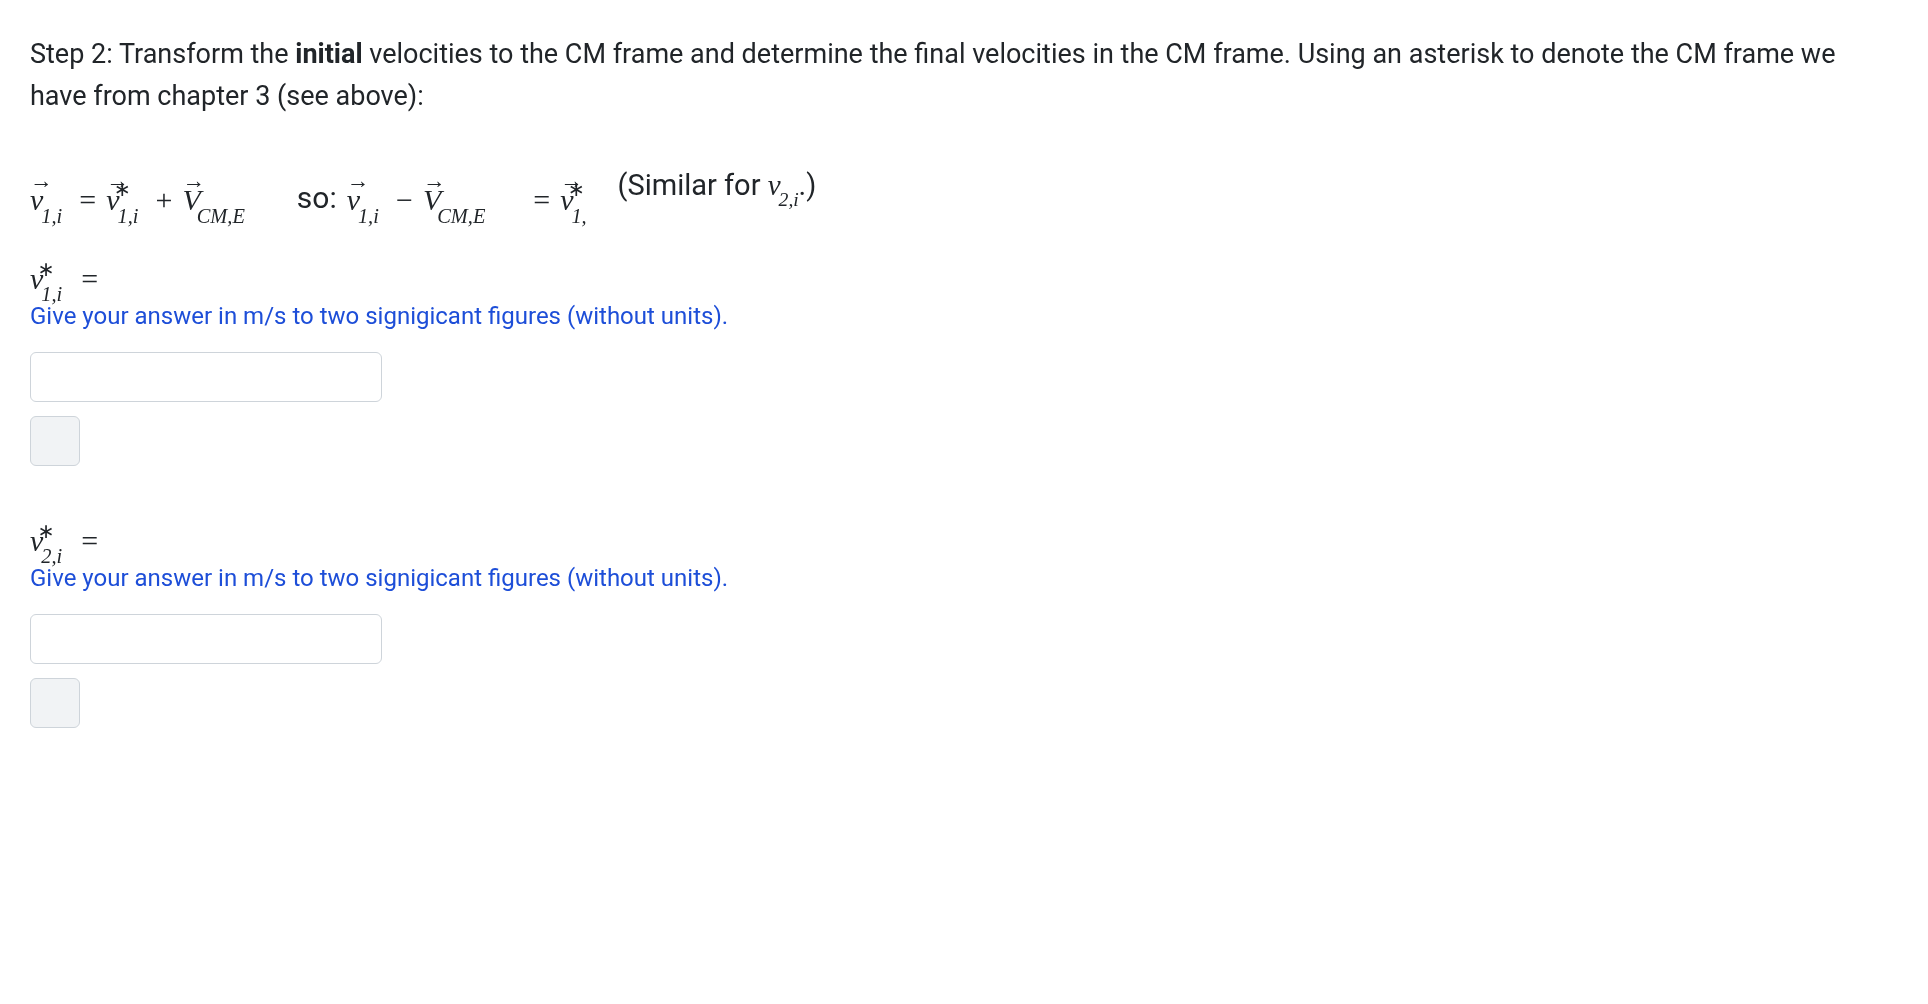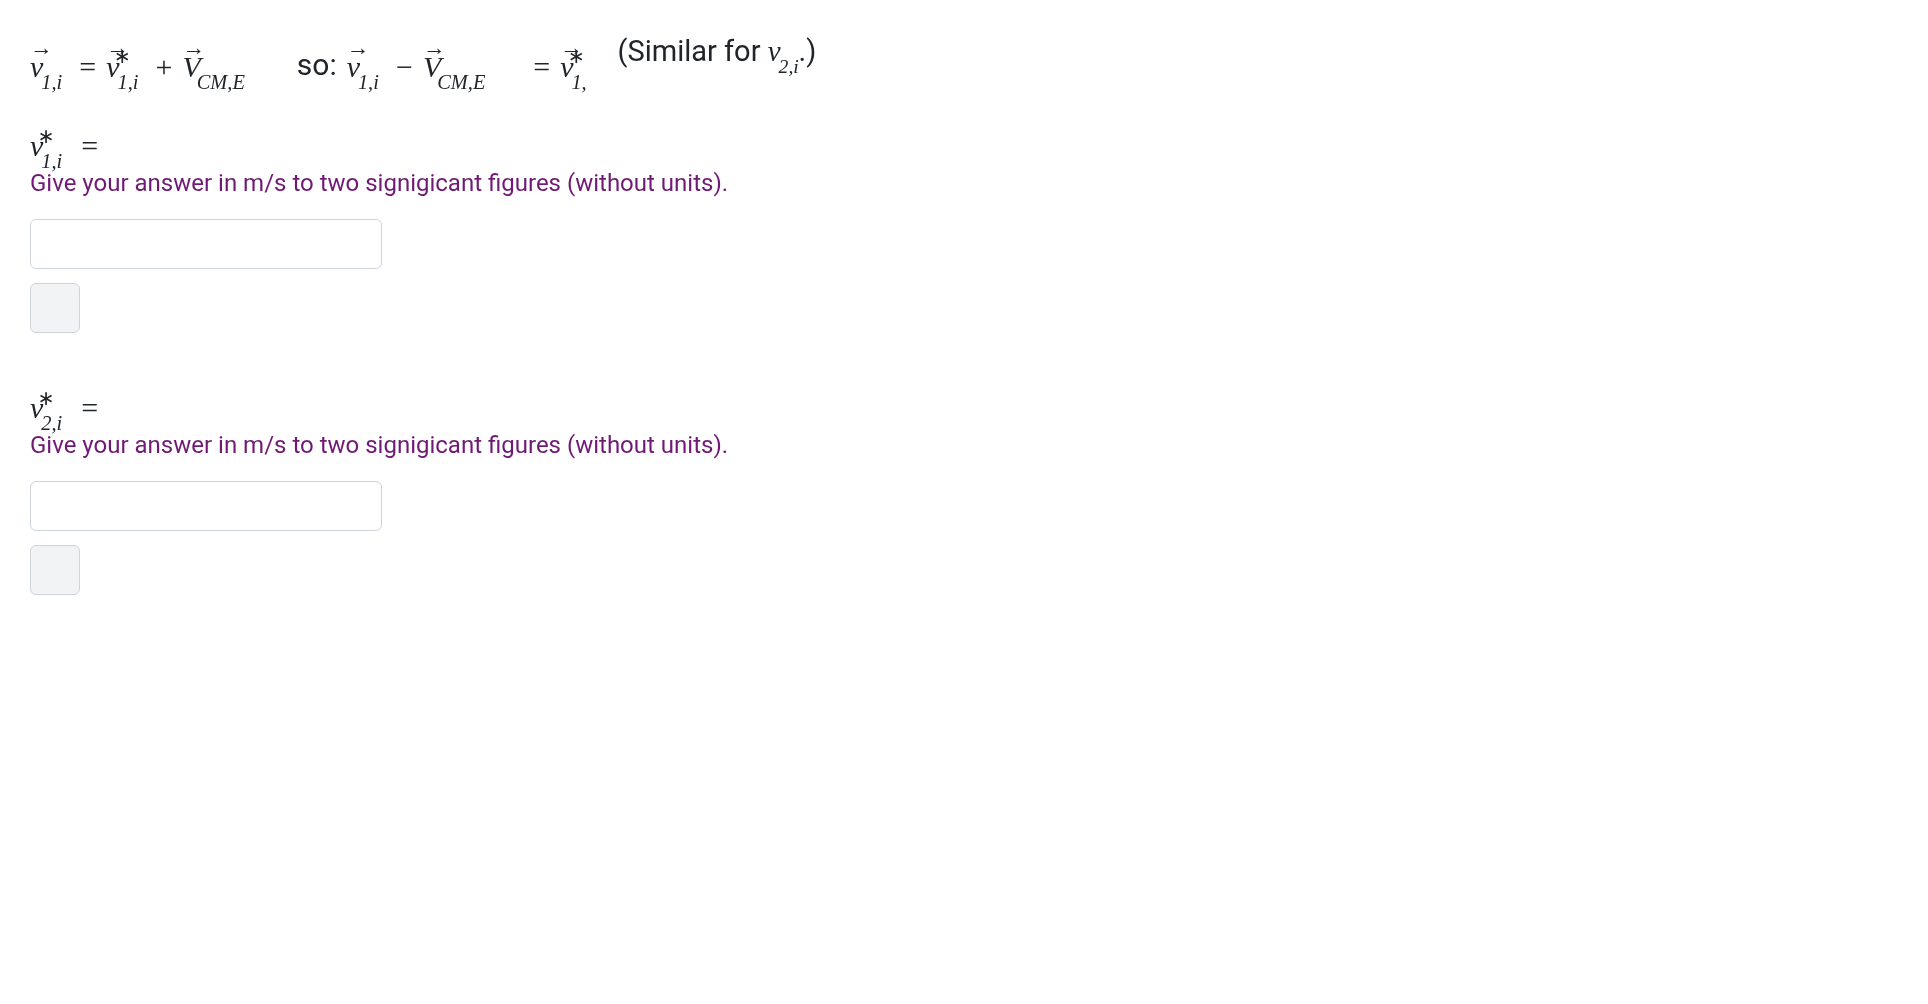--- a/index.html
+++ b/index.html
@@ -81,21 +81,21 @@
   .q-label {
     font-family: "Times New Roman", "STIX", serif;
     font-style: italic;
     font-size: 30px;
     margin-bottom: 6px;
     display: flex;
     align-items: flex-end;
   }
   .hint {
     font-size: 24px;
-    color: #701a75;
+    color: #1d4ed8;
     margin-bottom: 22px;
   }
   .answer-input {
     width: 352px;
     height: 50px;
     border: 1px solid #ced4da;
     border-radius: 6px;
     background: #fff;
     font-size: 22px;
     padding: 0 12px;
@@ -110,20 +110,23 @@
     border-radius: 6px;
     background: #f1f3f5;
     cursor: pointer;
   }
 </style>
 </head>
 <body>
 
 <div class="page">
 
+  <div class="intro">
+    <span>Step 2: Transform the </span><b>initial</b><span> velocities to the CM frame and determine the final velocities in the CM frame. Using an asterisk to denote the CM frame we have from chapter 3 (see above):</span>
+  </div>
 
   <div class="equation-row math">
 
     <span class="var-stack gap-r">
       <span class="arrow">→</span>
       <span>v</span>
       <span class="sub">1,i</span>
     </span>
     <span class="op">=</span>
 

